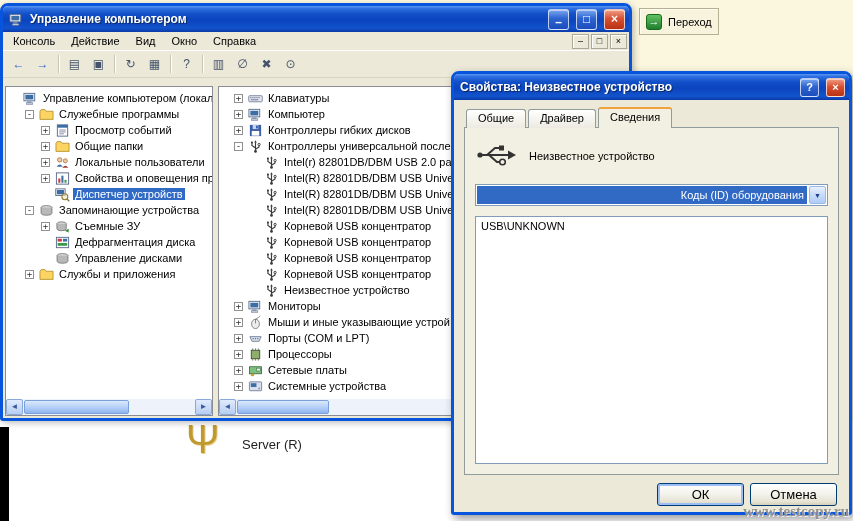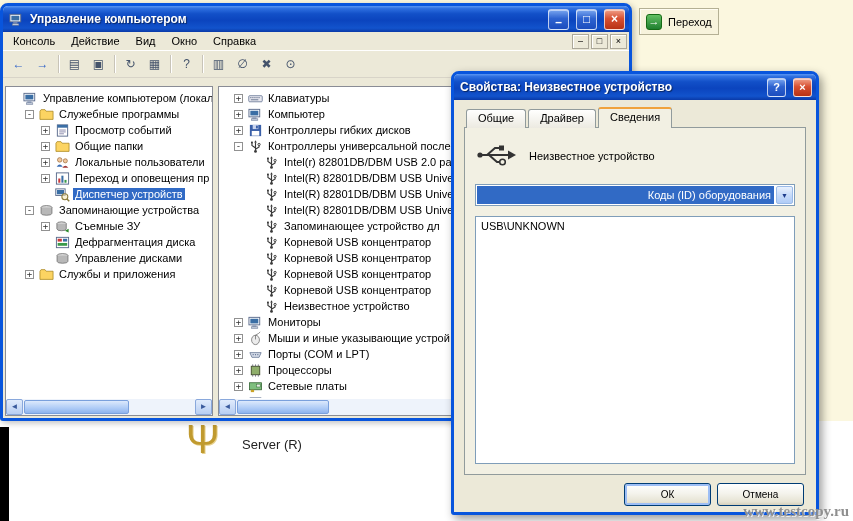--- a/index.html
+++ b/index.html
@@ -32,21 +32,21 @@
   }
 
   
   .xp-window {
     position:absolute; background:#ECE9D8;
     border:3px solid #0855DD;
     border-radius:8px 8px 3px 3px;
     overflow:hidden;
   }
   .main-window { left:0; top:3px; width:632px; height:418px; z-index:2; box-shadow:2px 2px 6px rgba(0,0,0,.25); }
-  .dialog     { left:451px; top:71px; width:368px; height:444px; z-index:3; box-shadow:3px 4px 10px rgba(0,0,0,.4); }
+  .dialog     { left:451px; top:71px; width:401px; height:444px; z-index:3; box-shadow:3px 4px 10px rgba(0,0,0,.4); }
 
   .titlebar {
     height:26px; display:flex; align-items:center; gap:5px; padding:0 4px 0 6px;
     background:linear-gradient(180deg,#5A96F2 0%,#2E6FE0 10%,#1250C8 30%,#0B44BE 55%,#1253CC 85%,#0A3AA8 100%);
     color:#fff; font-size:12px; font-weight:bold;
   }
   .title-text { flex:1; white-space:nowrap; overflow:hidden; text-shadow:1px 1px 1px rgba(0,0,0,.5); }
   .win-icon { width:16px; height:16px; flex:none; display:flex; align-items:center; }
   .win-btn {
     width:21px; height:21px; border-radius:3px; margin-left:2px; flex:none;
@@ -120,21 +120,21 @@
   .tab-page { flex:1; border:1px solid #919B9C; background:#F2F0E3; margin-top:-1px; padding:12px 10px 10px; display:flex; flex-direction:column; }
   .dev-header { display:flex; align-items:center; gap:12px; min-height:32px; }
   .combo { display:flex; height:22px; margin-top:12px; border:1px solid #7F9DB9; background:#fff; }
   .combo-text { flex:1; margin:1px; padding:2px 3px; background:#316AC5; color:#fff; line-height:15px; white-space:nowrap; overflow:hidden;text-align:right; }
   .combo-btn { width:17px; margin:1px; flex:none; border:1px solid #9ABAE8; border-radius:2px;
     background:linear-gradient(180deg,#E9F1FD,#C7DBF9 50%,#B0CCF7);
     color:#1D3C8C; font-size:7px; display:flex; align-items:center; justify-content:center; }
   .listbox { flex:1; margin-top:10px; border:1px solid #7F9DB9; background:#fff; padding:3px 5px; overflow:hidden; }
   .btn-row { display:flex; justify-content:flex-end; gap:6px; margin-top:8px; padding-right:2px; }
   .xp-btn {
-    width:87px; height:23px; font-size:10px;
+    width:87px; height:23px; font-size:13px;
     display:flex; align-items:center; justify-content:center;
     border:1px solid #003C74; border-radius:3px;
     background:linear-gradient(180deg,#FFFFFF,#F4F3EC 45%,#E6E3D3 85%,#D5CFBB);
   }
   .xp-btn.focused { box-shadow:inset 0 0 0 2px #9DBEF5; }
 
   .watermark {
     position:absolute; right:4px; bottom:1px; z-index:5;
     font-family:"Liberation Serif","DejaVu Serif",serif;
     font-size:15px; font-weight:bold; color:#8F8F8F;
@@ -271,21 +271,21 @@
             <span style="width: 32px; flex: 0 0 auto;"></span>
             <span class="expander">+</span>
             <span class="tree-icon">
               <svg width="15" height="15" viewBox="0 0 16 16">
                 <rect x="1.5" y="2" width="13" height="12" fill="#FFF" stroke="#5A6B8C"></rect>
                 <rect x="3.5" y="8" width="2.2" height="4.5" fill="#C93A3A"></rect>
                 <rect x="6.8" y="5" width="2.2" height="7.5" fill="#3A6EA5"></rect>
                 <rect x="10.1" y="9.5" width="2.2" height="3" fill="#3A9A4A"></rect>
               </svg>
             </span>
-            <span class="tree-label">Переход и оповещения пр</span>
+            <span class="tree-label">Свойства и оповещения пр</span>
           </div>
           <div class="tree-row">
             <span style="width: 32px; flex: 0 0 auto;"></span>
             <span class="expander hidden-exp"></span>
             <span class="tree-icon">
               <svg width="15" height="15" viewBox="0 0 16 16">
                 <rect x="0.8" y="2" width="10" height="7" fill="#FDFEFF" stroke="#5A6B8C"></rect>
                 <rect x="2" y="3.2" width="7.6" height="4.6" fill="#3A6EA5"></rect>
                 <circle cx="10.5" cy="10.5" r="3.2" fill="#F5E6B8" fill-opacity="0.6" stroke="#8A7A3A" stroke-width="1.1"></circle>
                 <line x1="12.8" y1="12.8" x2="15.2" y2="15.2" stroke="#8A7A3A" stroke-width="1.6"></line>
@@ -466,34 +466,20 @@
             <span class="tree-icon">
               <svg width="15" height="15" viewBox="0 0 16 16">
                 <circle cx="8" cy="13.2" r="1.5" fill="#3A3A3A"></circle>
                 <path d="M8 12.5 V3.5 M8 9.5 L4.2 7 V5 M8 11 L11.8 8.5 V6.8" stroke="#3A3A3A" stroke-width="1.2" fill="none"></path>
                 <rect x="3.2" y="2.8" width="2" height="2.2" fill="#3A3A3A"></rect>
                 <circle cx="11.8" cy="5.8" r="1.2" fill="none" stroke="#3A3A3A"></circle>
                 <path d="M8 3.8 L6.6 3.8 8 1.2 9.4 3.8 z" fill="#3A3A3A"></path>
               </svg>
             </span>
             <span class="tree-label">Intel(R) 82801DB/DBM USB Univer</span>
-          </div>
-          <div class="tree-row">
-            <span style="width: 16px; flex: 0 0 auto;"></span>
-            <span class="expander hidden-exp"></span>
-            <span class="tree-icon">
-              <svg width="15" height="15" viewBox="0 0 16 16">
-                <circle cx="8" cy="13.2" r="1.5" fill="#3A3A3A"></circle>
-                <path d="M8 12.5 V3.5 M8 9.5 L4.2 7 V5 M8 11 L11.8 8.5 V6.8" stroke="#3A3A3A" stroke-width="1.2" fill="none"></path>
-                <rect x="3.2" y="2.8" width="2" height="2.2" fill="#3A3A3A"></rect>
-                <circle cx="11.8" cy="5.8" r="1.2" fill="none" stroke="#3A3A3A"></circle>
-                <path d="M8 3.8 L6.6 3.8 8 1.2 9.4 3.8 z" fill="#3A3A3A"></path>
-              </svg>
-            </span>
-            <span class="tree-label">Запоминающее устройство дл</span>
           </div>
           <div class="tree-row">
             <span style="width: 16px; flex: 0 0 auto;"></span>
             <span class="expander hidden-exp"></span>
             <span class="tree-icon">
               <svg width="15" height="15" viewBox="0 0 16 16">
                 <circle cx="8" cy="13.2" r="1.5" fill="#3A3A3A"></circle>
                 <path d="M8 12.5 V3.5 M8 9.5 L4.2 7 V5 M8 11 L11.8 8.5 V6.8" stroke="#3A3A3A" stroke-width="1.2" fill="none"></path>
                 <rect x="3.2" y="2.8" width="2" height="2.2" fill="#3A3A3A"></rect>
                 <circle cx="11.8" cy="5.8" r="1.2" fill="none" stroke="#3A3A3A"></circle>

